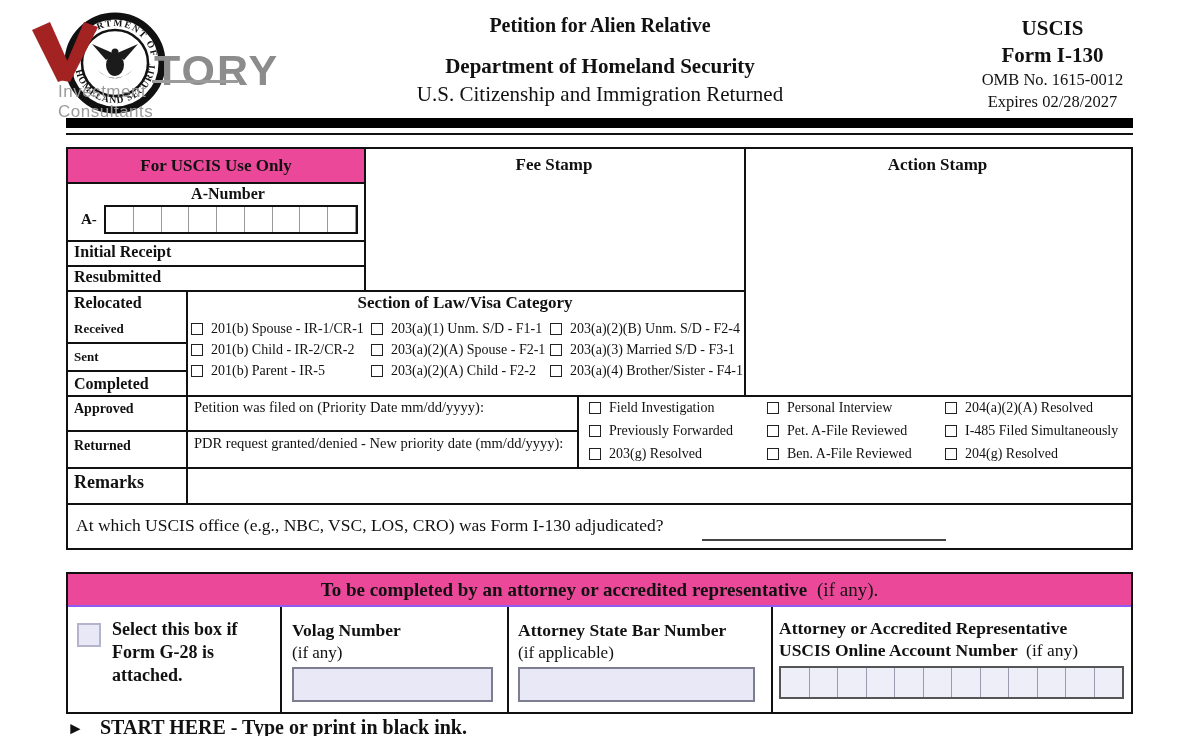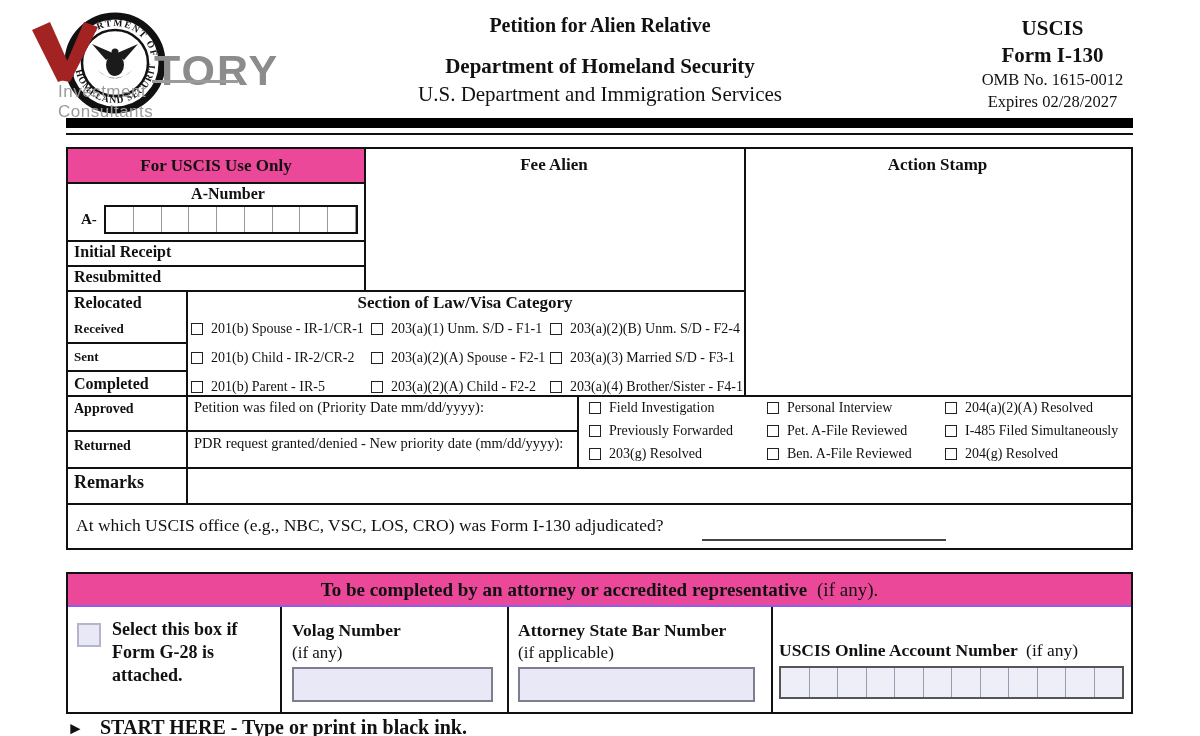--- a/index.html
+++ b/index.html
@@ -62,21 +62,21 @@
       <polygon points="52,0 66,5 38,60 27,58" fill="#a32323"></polygon>
     </svg>
     <div class="abs logo-sans b" style="left:126px;top:40px;font-size:43px;color:#8c8c8c;letter-spacing:2px;">TORY</div>
     <div class="abs" style="left:124px;top:74px;width:86px;height:3px;background:#9b9b9b;"></div>
     <div class="abs logo-sans" style="left:30px;top:76px;font-size:17px;color:#9b9b9b;letter-spacing:0.5px;">Investment Consultants</div>
   </div>
 
   <div class="abs ctr" style="left:350px;top:14px;width:500px;">
     <div class="b" style="font-size:20px;">Petition for Alien Relative</div>
     <div class="b" style="font-size:21px;margin-top:17px;">Department of Homeland Security</div>
-    <div style="font-size:21px;margin-top:3px;">U.S. Department and Immigration Services</div>
+    <div style="font-size:21px;margin-top:3px;">U.S. Citizenship and Immigration Returned</div>
   </div>
 
   <div class="abs ctr" style="left:960px;top:16px;width:185px;">
     <div class="b" style="font-size:21px;">USCIS</div>
     <div class="b" style="font-size:21px;margin-top:2px;">Form I-130</div>
     <div style="font-size:16.5px;margin-top:2px;">OMB No. 1615-0012</div>
     <div style="font-size:16.5px;margin-top:2px;">Expires 02/28/2027</div>
   </div>
 
   <div class="abs" style="left:66px;top:118px;width:1067px;height:10px;background:#000;"></div>
@@ -93,21 +93,21 @@
     <div class="vl" style="left:118px;top:141px;height:215px;"></div>
     <div class="hl" style="left:0;top:193px;width:118px;"></div>
     <div class="hl" style="left:0;top:221px;width:118px;"></div>
     <div class="hl" style="left:0;top:246px;width:1063px;"></div>
     <div class="hl" style="left:0;top:281px;width:509px;"></div>
     <div class="hl" style="left:0;top:318px;width:1063px;"></div>
     <div class="vl" style="left:509px;top:246px;height:72px;"></div>
     <div class="hl" style="left:0;top:354px;width:1063px;"></div>
 
     <div class="abs grayhead ctr b" style="left:0;top:0;width:296px;height:33px;line-height:33px;font-size:17px;">For USCIS Use Only</div>
-    <div class="abs ctr b" style="left:296px;top:6px;width:380px;font-size:17px;">Fee Alien</div>
+    <div class="abs ctr b" style="left:296px;top:6px;width:380px;font-size:17px;">Fee Stamp</div>
     <div class="abs ctr b" style="left:676px;top:6px;width:387px;font-size:17px;">Action Stamp</div>
 
     <div class="abs ctr b" style="left:0;top:36px;width:320px;font-size:16px;">A-Number</div>
     <div class="abs b" style="left:13px;top:62px;font-size:15px;">A-</div>
     <div class="segwrap anum" style="left:36px;top:56px;width:254px;height:29px;">
         <span class="seg"></span>
         <span class="seg"></span>
         <span class="seg"></span>
         <span class="seg"></span>
         <span class="seg"></span>
@@ -120,21 +120,21 @@
     <div class="abs b" style="left:6px;top:94px;font-size:16px;">Initial Receipt</div>
     <div class="abs b" style="left:6px;top:119px;font-size:16px;">Resubmitted</div>
 
     <div class="abs b" style="left:6px;top:145px;font-size:16px;text-align:right;">Relocated</div>
     <div class="abs b" style="left:6px;top:172px;font-size:13px;">Received</div>
     <div class="abs b" style="left:6px;top:200px;font-size:13px;">Sent</div>
     <div class="abs b" style="left:6px;top:226px;font-size:16px;">Completed</div>
 
     <div class="abs" style="left:118px;top:141px;width:558px;height:105px;">
       <div class="abs ctr b" style="left:0;top:3px;width:558px;font-size:17px;">Section of Law/Visa Category</div>
-      <div class="abs sol-grid" style="left:5px;top:32px;grid-template-columns:180px 179px auto;row-gap:16px;">
+      <div class="abs sol-grid" style="left:5px;top:32px;grid-template-columns:180px 179px auto;row-gap:8px;">
           <div class="cb-item">
             <span class="cb"></span>
             <span class="cb-lab">201(b) Spouse - IR-1/CR-1</span>
           </div>
           <div class="cb-item">
             <span class="cb"></span>
             <span class="cb-lab">203(a)(1) Unm. S/D - F1-1</span>
           </div>
           <div class="cb-item">
             <span class="cb"></span>
@@ -231,20 +231,21 @@
     <div class="abs b" style="left:44px;top:44px;width:160px;font-size:18px;line-height:23px;">Select this box if Form G-28 is attached.</div>
 
     <div class="abs b" style="left:224px;top:46px;font-size:17.5px;">Volag Number</div>
     <div class="abs" style="left:224px;top:69px;font-size:17px;">(if any)</div>
     <div class="lav" style="left:224px;top:93px;width:201px;height:35px;"></div>
 
     <div class="abs b" style="left:450px;top:46px;font-size:17.5px;">Attorney State Bar Number</div>
     <div class="abs" style="left:450px;top:69px;font-size:17px;">(if applicable)</div>
     <div class="lav" style="left:450px;top:93px;width:237px;height:35px;"></div>
 
+    <div class="abs b" style="left:711px;top:44px;font-size:17.5px;">Attorney or Accredited Representative</div>
     <div class="abs" style="left:711px;top:66px;font-size:17.5px;">
       <span class="b">USCIS Online Account Number</span>
       <span style="margin-left:4px;">(if any)</span>
     </div>
     <div class="segwrap acct" style="left:711px;top:92px;width:345px;height:33px;">
         <span class="seg"></span>
         <span class="seg"></span>
         <span class="seg"></span>
         <span class="seg"></span>
         <span class="seg"></span>

